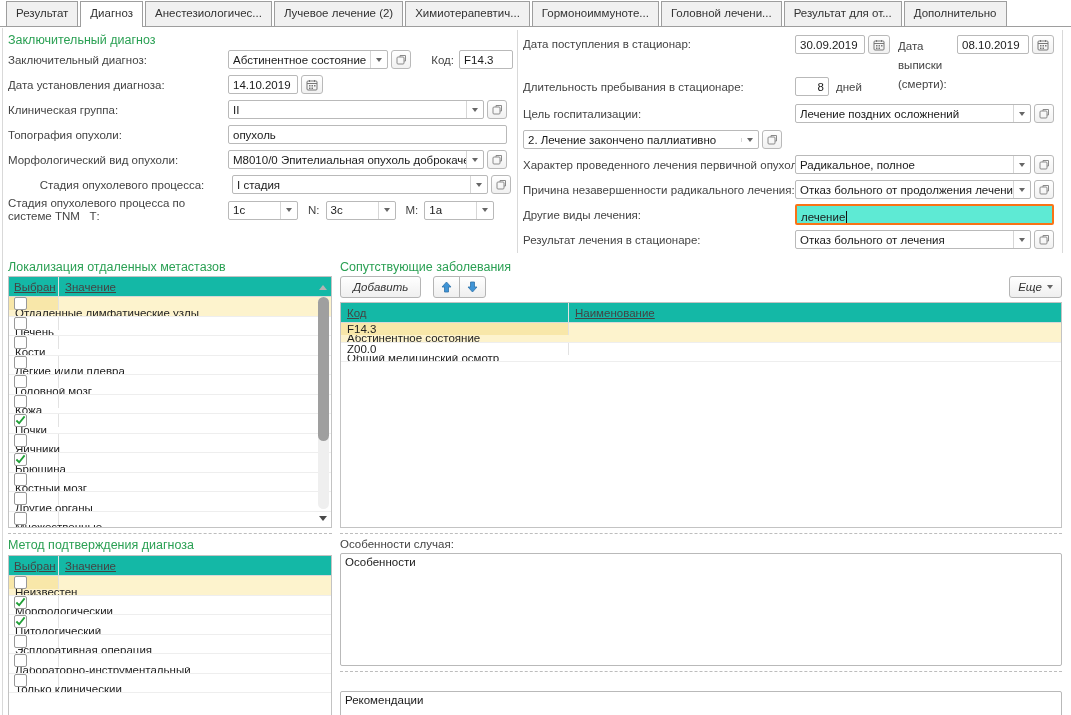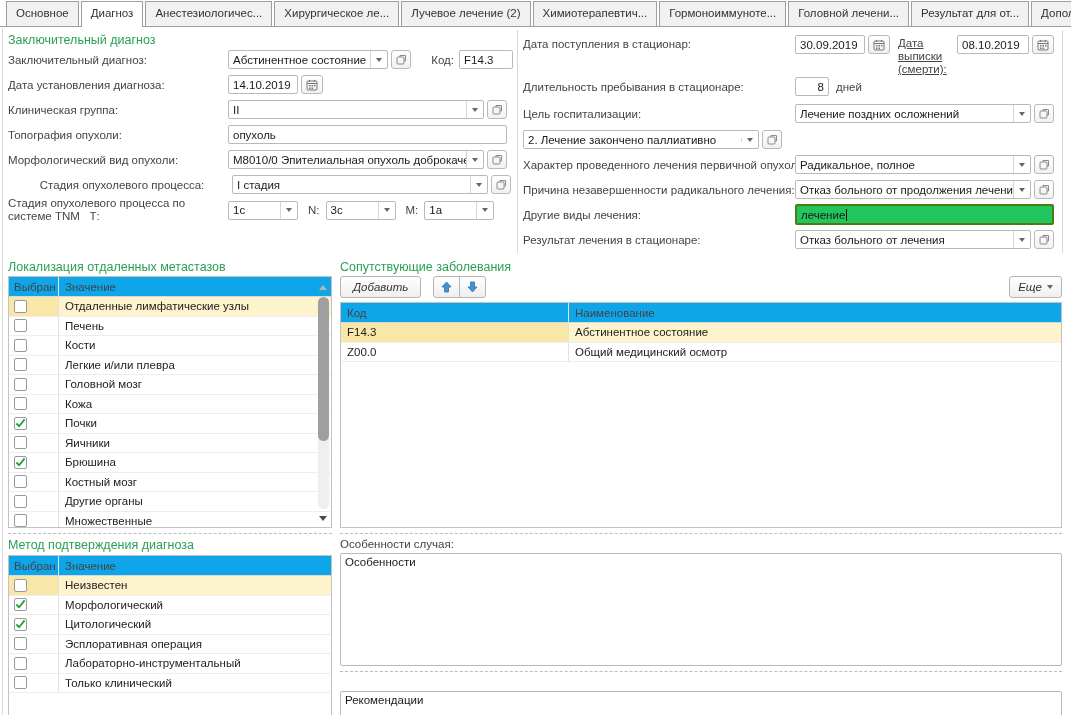--- a/index.html
+++ b/index.html
@@ -22,40 +22,40 @@
   .slbl{color:#444;white-space:nowrap;}
   .combo{display:flex;align-items:stretch;border:1px solid #b9b9b9;border-radius:2px;background:#fff;
     height:19px;box-sizing:border-box;}
   .combo .val{flex:1;display:flex;align-items:center;padding:0 4px;white-space:nowrap;overflow:hidden;color:#1a1a1a;}
   .combo .dd{width:16px;border-left:1px solid #d6d6d6;display:flex;align-items:center;justify-content:center;flex-shrink:0;}
   .tri{width:0;height:0;border-left:3.5px solid transparent;border-right:3.5px solid transparent;border-top:4px solid #666;}
   .sq{width:20px;height:19px;box-sizing:border-box;border:1px solid #b9b9b9;border-radius:3px;
     background:linear-gradient(#ffffff,#f1f1f1);margin-left:3px;display:flex;align-items:center;justify-content:center;
     padding:0;flex-shrink:0;cursor:default;}
   .num .val{justify-content:flex-end;}
-  .focusfld{display:flex;align-items:center;border:2px solid #4d7c0f;border-radius:2px;background:#22c55e;
+  .focusfld{display:flex;align-items:flex-end;border:2px solid #f97316;border-radius:2px;background:#5eead4;
     height:21px;box-sizing:border-box;padding:0 4px;color:#1a1a1a;}
   .caret{display:inline-block;width:1px;height:12px;background:#111;margin-left:1px;}
   
   .btn{height:22px;box-sizing:border-box;border:1px solid #b5b5b5;border-radius:3px;
     background:linear-gradient(#ffffff,#efefef);padding:0 12px;font:inherit;color:#333;display:flex;
     align-items:center;justify-content:center;cursor:default;}
   .abtn{width:27px;height:22px;box-sizing:border-box;border:1px solid #b5b5b5;border-radius:3px;
     background:linear-gradient(#ffffff,#efefef);display:flex;align-items:center;justify-content:center;padding:0;}
   .abtn+.abtn{margin-left:-1px;border-top-left-radius:0;border-bottom-left-radius:0;}
   .abtn:first-child{border-top-right-radius:0;border-bottom-right-radius:0;}
   .morecaret{margin-left:5px;}
   
   .grid{position:absolute;border:1px solid #c3c3c3;background:#fff;box-sizing:border-box;overflow:hidden;}
-  .ghead{display:flex;height:19px;background:#0ea5e9;border-bottom:1px solid #d8d8d8;align-items:stretch;color:#444;}
+  .ghead{display:flex;height:19px;background:#14b8a6;border-bottom:1px solid #d8d8d8;align-items:stretch;color:#444;text-decoration:underline;}
   .gc1{width:50px;box-sizing:border-box;padding:0 5px;border-right:1px solid #e2e2e2;display:flex;align-items:center;flex-shrink:0;}
   .gc2{flex:1;padding:0 6px;display:flex;align-items:center;overflow:hidden;}
   .gcode{width:228px;box-sizing:border-box;padding:0 6px;border-right:1px solid #e2e2e2;display:flex;align-items:center;flex-shrink:0;}
   .gname{flex:1;padding:0 6px;display:flex;align-items:center;overflow:hidden;}
-  .grow{display:flex;height:19.5px;box-sizing:border-box;border-bottom:1px solid #eeeeee;align-items:stretch;color:#222;}
+  .grow{display:flex;height:19.5px;box-sizing:border-box;border-bottom:1px solid #eeeeee;align-items:stretch;color:#222;flex-direction:column;}
   .grow .gc2,.grow .gname{white-space:nowrap;}
   .grow.selected{background:#fdf3cd;}
   .grow.selected .gc1,.grow.selected .gcode{background:#f8e7a9;}
   .cb{width:13px;height:13px;box-sizing:border-box;border:1px solid #999;border-radius:2px;background:#fff;
     display:flex;align-items:center;justify-content:center;align-self:center;}
   .grow .ck{display:none;}
   .grow.checked .ck{display:block;}
   
   .vscroll{position:absolute;top:1px;right:1px;bottom:1px;width:14px;background:transparent;}
   .sarr{position:absolute;left:0;width:14px;display:flex;align-items:center;justify-content:center;}
@@ -69,27 +69,26 @@
   .hsplit{position:absolute;height:0;border-top:1px dashed #bdbdbd;}
   .vline{position:absolute;width:1px;background:#d9d9d9;}
   .tarea{position:absolute;box-sizing:border-box;border:1px solid #b9b9b9;border-radius:2px;background:#fff;
     font:inherit;color:#1a1a1a;padding:2px 4px;resize:none;overflow:hidden;}
   .toolbar{position:absolute;display:flex;align-items:center;}
 </style>
 </head>
 <body>
 
 <div class="tabbar">
-  <div class="tab"><span>Основное</span></div>
+  <div class="tab"><span>Результат</span></div>
 
   <div class="tab active"><span>Диагноз</span></div>
 
   <div class="tab"><span>Анестезиологичес...</span></div>
 
-  <div class="tab"><span>Хирургическое ле...</span></div>
 
   <div class="tab"><span>Лучевое лечение (2)</span></div>
 
   <div class="tab"><span>Химиотерапевтич...</span></div>
 
   <div class="tab"><span>Гормоноиммуноте...</span></div>
 
   <div class="tab"><span>Головной лечени...</span></div>
 
   <div class="tab"><span>Результат для от...</span></div>
@@ -237,21 +236,21 @@
         <line x1="8.5" y1="1" x2="8.5" y2="3" stroke="#777"></line>
         <g fill="#777">
           <rect x="3" y="6" width="1.5" height="1.5"></rect>
           <rect x="5.5" y="6" width="1.5" height="1.5"></rect>
           <rect x="8" y="6" width="1.5" height="1.5"></rect>
           <rect x="3" y="8.5" width="1.5" height="1.5"></rect>
           <rect x="5.5" y="8.5" width="1.5" height="1.5"></rect>
         </g>
       </svg>
     </button>
-  <span class="slbl" style="margin-left:8px;width:55px;white-space:normal;line-height:13px;padding-top:2px;text-decoration:underline;">Дата выписки (смерти):</span>
+  <span class="slbl" style="margin-left:8px;width:55px;white-space:normal;line-height:19px;padding-top:2px;">Дата выписки (смерти):</span>
   <div class="combo" style="width:72px;margin-left:4px;">
     <span class="val">08.10.2019</span>
   </div>
   <button class="sq" style="width:22px;">
       <svg width="12" height="12" viewBox="0 0 12 12">
         <rect x="1" y="2" width="10" height="9" rx="1" fill="none" stroke="#777"></rect>
         <line x1="1" y1="4.5" x2="11" y2="4.5" stroke="#777"></line>
         <line x1="3.5" y1="1" x2="3.5" y2="3" stroke="#777"></line>
         <line x1="8.5" y1="1" x2="8.5" y2="3" stroke="#777"></line>
         <g fill="#777">

